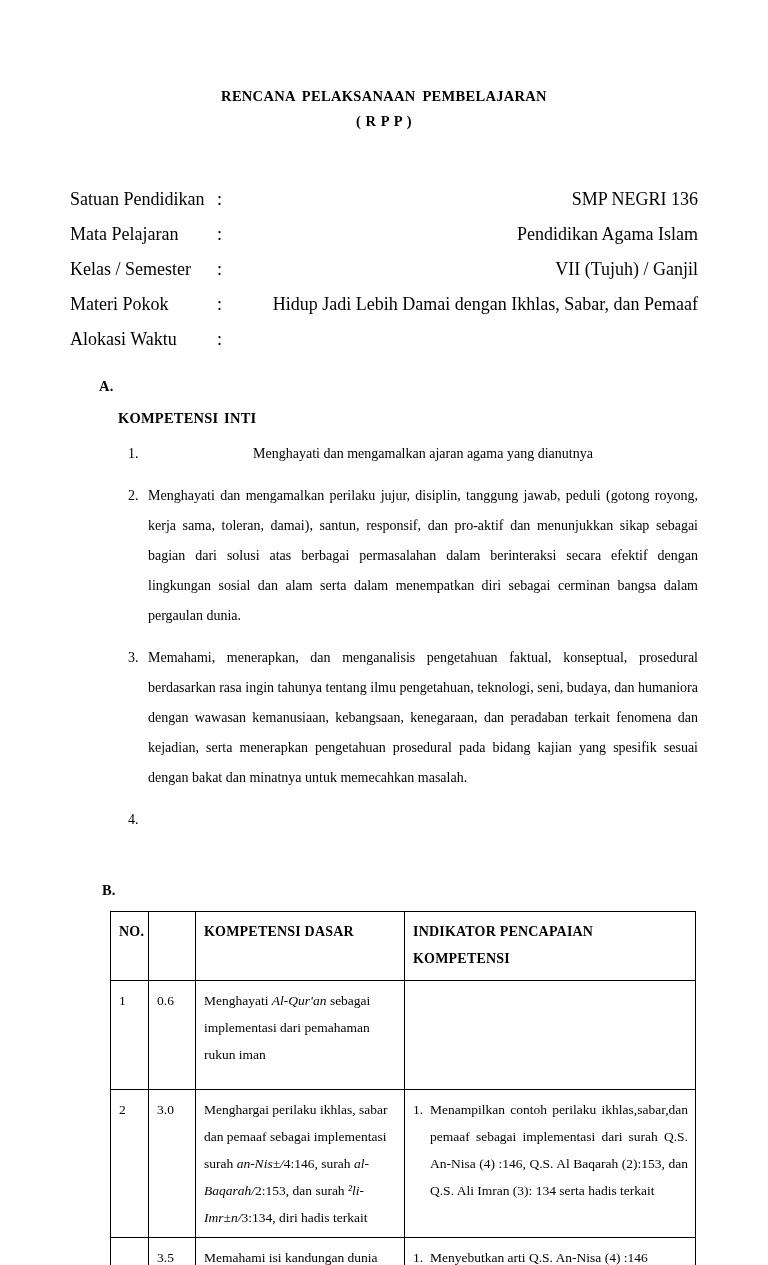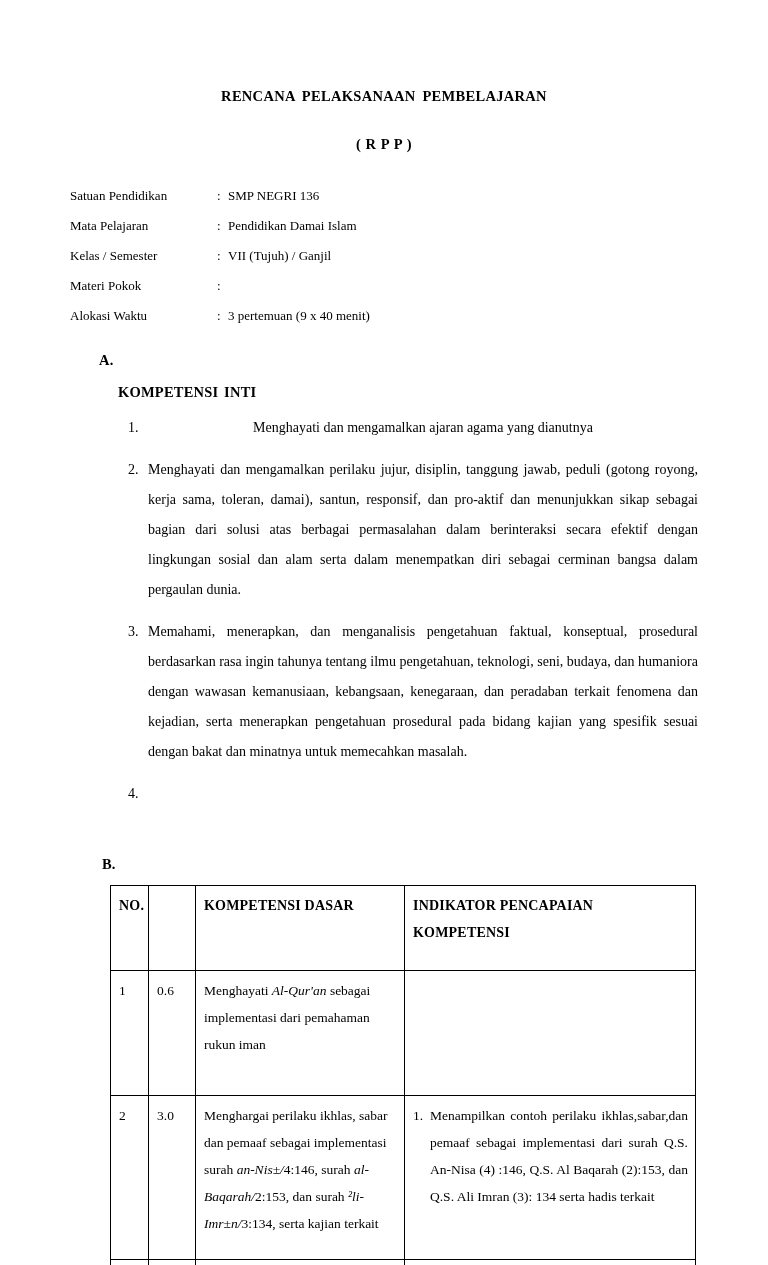--- a/index.html
+++ b/index.html
@@ -31,47 +31,48 @@
   .doc-title {
     font-size: 14.5px;
     font-weight: bold;
     letter-spacing: 0.3px;
     line-height: 1.2;
     word-spacing: 3px;
   }
   .doc-subtitle {
     font-size: 14.5px;
     font-weight: bold;
-    margin-top: 31px;
+    margin-top: 8px;
     letter-spacing: 0.6px;
   }
 
   
   .meta {
-    margin-top: 36px;
-    font-size: 13px;
+    margin-top: 60px;
+    font-size: 18px;
   }
   .meta-row {
     display: flex;
     align-items: baseline;
     line-height: 1;
     margin-bottom: 17px;
   }
   .meta-label {
     width: 147px;
     flex: 0 0 147px;
     white-space: nowrap;
   }
   .meta-colon {
     width: 11px;
     flex: 0 0 11px;
   }
   .meta-value {
     flex: 1 1 auto;
     white-space: nowrap;
+    text-align: right;
   }
 
   
   .section {
     margin-top: 30px;
   }
   .section-heading {
     font-size: 14.5px;
     font-weight: bold;
     display: flex;
@@ -124,21 +125,21 @@
     border-collapse: collapse;
     margin-top: 12px;
     margin-left: 40px;
     width: 585px;
     table-layout: fixed;
     font-size: 13.5px;
   }
   table.kd-table td, table.kd-table th {
     border: 1px solid #000000;
     vertical-align: top;
-    padding: 6px 7px 22px 8px;
+    padding: 6px 7px 6px 8px;
     line-height: 27px;
     text-align: left;
     font-weight: normal;
   }
   .col-no    { width: 38px; }
   .col-code  { width: 47px; }
   .col-kd    { width: 209px; }
   .col-ind   { width: 291px; }
 
   table.kd-table thead td {
@@ -180,35 +181,35 @@
 
   <div class="meta">
     <div class="meta-row">
       <span class="meta-label">Satuan Pendidikan</span>
       <span class="meta-colon">:</span>
       <span class="meta-value">SMP NEGRI 136</span>
     </div>
     <div class="meta-row">
       <span class="meta-label">Mata Pelajaran</span>
       <span class="meta-colon">:</span>
-      <span class="meta-value">Pendidikan  Damai  Islam</span>
+      <span class="meta-value">Pendidikan  Agama  Islam</span>
     </div>
     <div class="meta-row">
       <span class="meta-label">Kelas / Semester</span>
       <span class="meta-colon">:</span>
       <span class="meta-value">VII (Tujuh)  / Ganjil</span>
     </div>
     <div class="meta-row">
       <span class="meta-label">Materi Pokok</span>
       <span class="meta-colon">:</span>
+      <span class="meta-value">Hidup  Jadi Lebih  Damai dengan  Ikhlas,  Sabar, dan Pemaaf</span>
     </div>
     <div class="meta-row">
       <span class="meta-label">Alokasi Waktu</span>
       <span class="meta-colon">:</span>
-      <span class="meta-value">3 pertemuan  (9 x 40  menit)</span>
     </div>
   </div>
 
   <div class="section">
     <div class="section-heading">
       <span class="sec-letter">A.</span>
       <span class="sec-title">KOMPETENSI  INTI</span>
     </div>
     <ol class="num-list">
       <li class="num-item">
@@ -254,21 +255,21 @@
         <tr class="row-tall">
           <td class="cell-no">1</td>
           <td>0.6</td>
           <td><span>Menghayati </span><span class="ital">Al-Qur'an</span><span> sebagai implementasi  dari pemahaman rukun iman</span></td>
           <td></td>
         </tr>
 
         <tr>
           <td class="cell-no">2</td>
           <td>3.0</td>
-          <td class="justify"><span>Menghargai perilaku ikhlas, sabar dan pemaaf sebagai implementasi surah </span><span class="ital">an-Nis±/</span><span>4:146, surah </span><span class="ital">al-Baqarah/</span><span>2:153, dan surah </span><span class="ital">²li-Imr±n/</span><span>3:134, serta kajian terkait</span></td>
+          <td class="justify"><span>Menghargai perilaku ikhlas, sabar dan pemaaf sebagai implementasi surah </span><span class="ital">an-Nis±/</span><span>4:146, surah </span><span class="ital">al-Baqarah/</span><span>2:153, dan surah </span><span class="ital">²li-Imr±n/</span><span>3:134, diri hadis terkait</span></td>
           <td>
             <div class="ind-list">
               <span class="ind-marker">1.</span>
               <span class="ind-text justify">Menampilkan contoh perilaku ikhlas,sabar,dan pemaaf sebagai implementasi  dari surah Q.S. An-Nisa (4) :146, Q.S. Al Baqarah (2):153, dan Q.S. Ali Imran (3): 134 serta hadis terkait</span>
             </div>
           </td>
         </tr>
 
         <tr class="row-cut">
           <td class="cell-no"></td>

